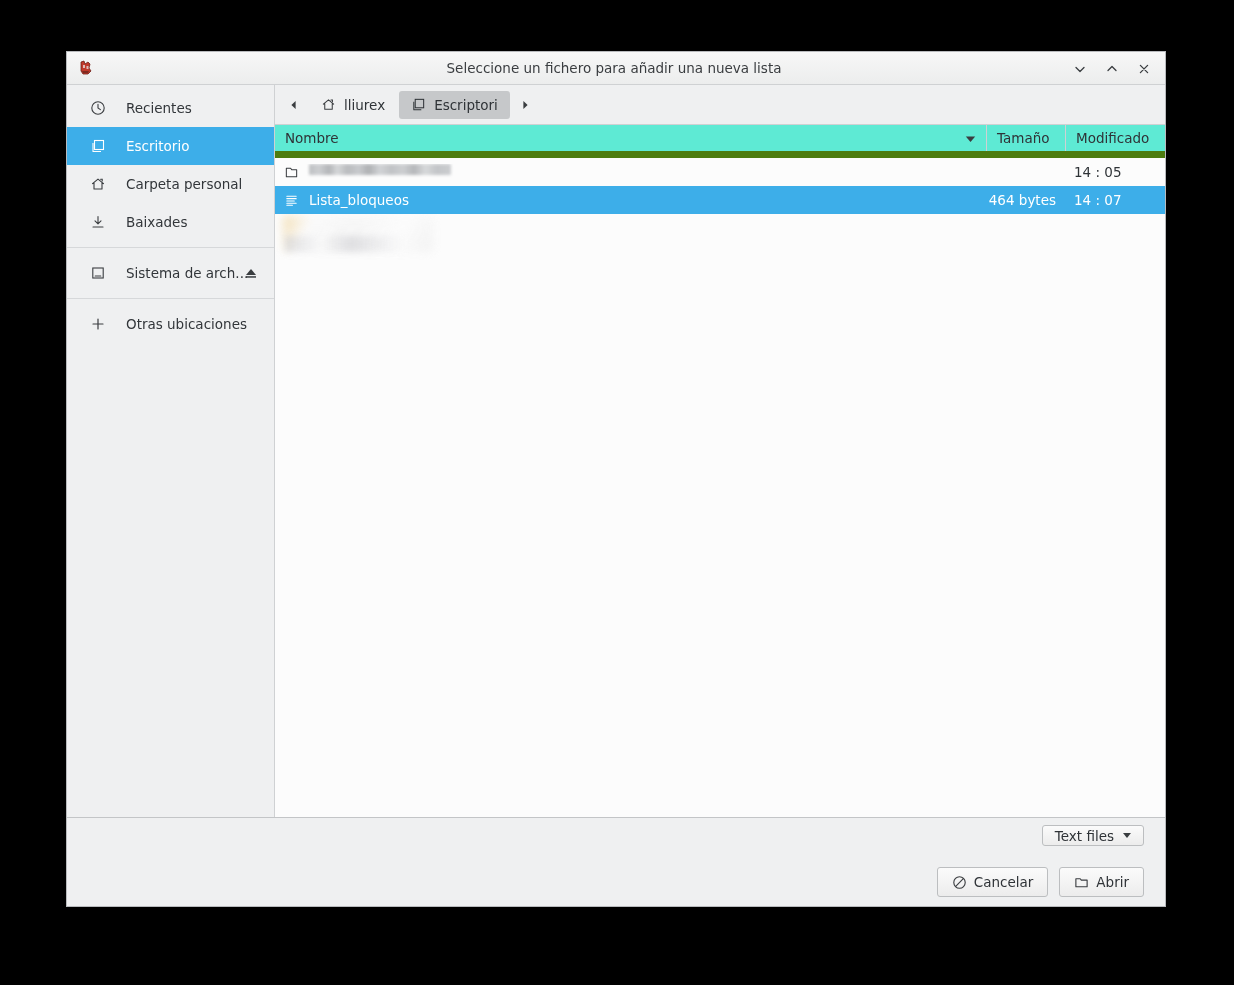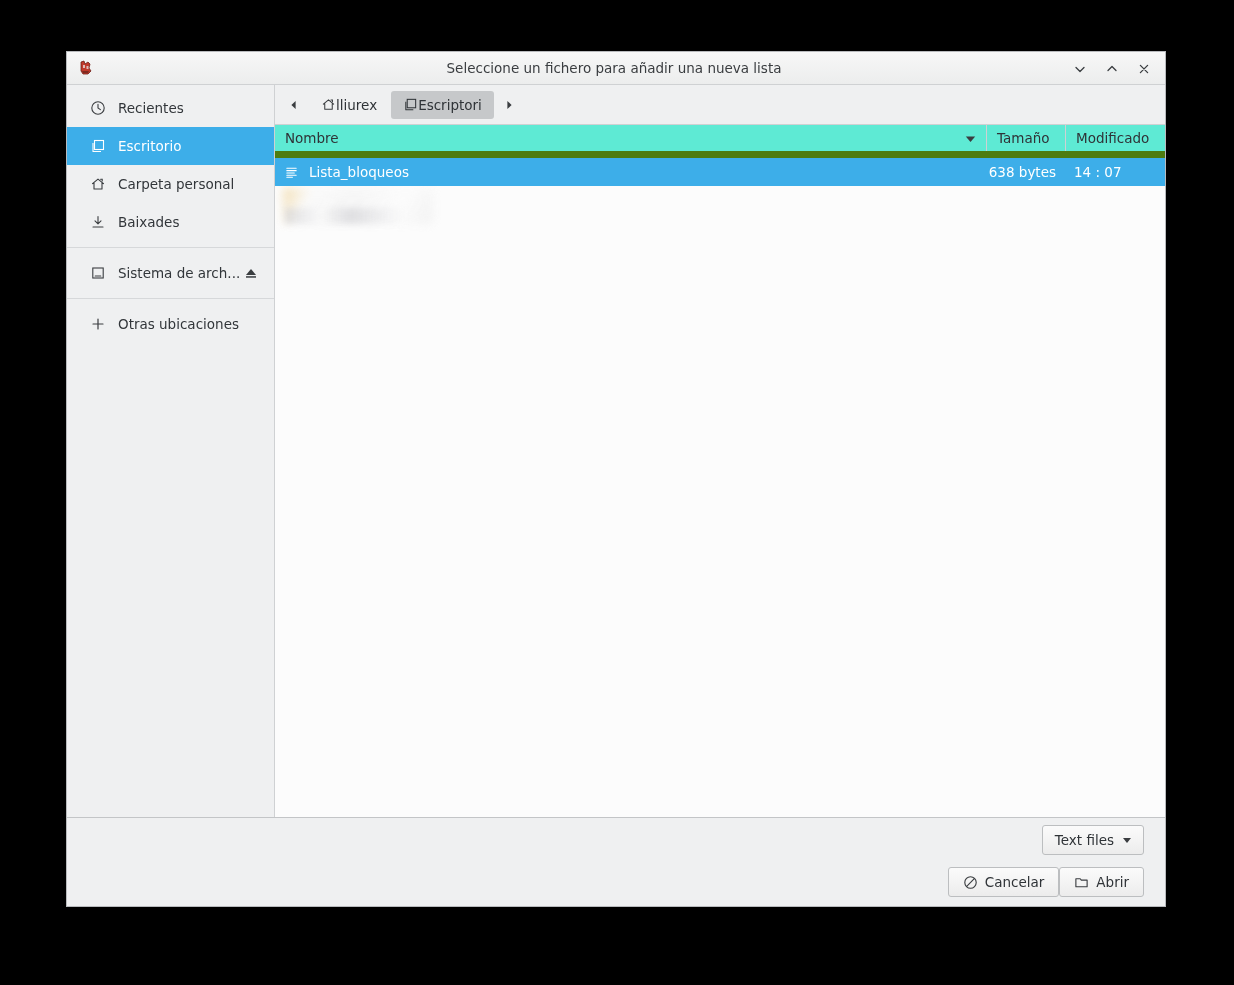--- a/index.html
+++ b/index.html
@@ -92,21 +92,21 @@
     flex-direction: column;
   }
   .side-item {
     height: 38px;
     display: flex;
     align-items: center;
     padding-left: 23px;
     box-sizing: border-box;
     font-size: 13.5px;
     color: #32363a;
-    gap: 12px;
+    gap: 20px;
     position: relative;
   }
   .side-item.selected {
     background: #3daee9;
     color: #ffffff;
   }
   .side-icon {
     width: 16px;
     height: 16px;
     flex: 0 0 16px;
@@ -155,21 +155,21 @@
     width: 26px;
     height: 28px;
     display: flex;
     align-items: center;
     justify-content: center;
     flex: 0 0 auto;
   }
   .crumb {
     display: flex;
     align-items: center;
-    gap: 0;
+    gap: 8px;
     height: 28px;
     padding: 0 12px;
     border-radius: 3px;
     font-size: 13.5px;
     color: #2f3337;
     white-space: nowrap;
   }
   .crumb.active {
     background: #c6c8ca;
   }
@@ -308,37 +308,37 @@
   .filterwrap {
     position: absolute;
     right: 21px;
     top: 7px;
   }
   .btn {
     display: inline-flex;
     align-items: center;
     justify-content: center;
     gap: 7px;
-    height: 30px;
+    height: 21px;
     padding: 0 12px;
     font-size: 13.5px;
     color: #2f3337;
     background: linear-gradient(to bottom, #fbfbfb 0%, #ececec 100%);
     border: 1px solid #bcbec0;
     border-radius: 3px;
     box-sizing: border-box;
     white-space: nowrap;
   }
   .btn svg { display:block; }
   .actionbtns {
     position: absolute;
     right: 21px;
     bottom: 9px;
     display: flex;
-    gap: 0;
+    gap: 11px;
   }
   .actionbtns .btn { height: 30px; padding: 0 14px; }
   .caret {
     width: 0; height: 0;
     border-left: 4.5px solid transparent;
     border-right: 4.5px solid transparent;
     border-top: 5px solid #3a3d40;
     margin-left: 2px;
   }
 </style>
@@ -495,31 +495,43 @@
         <div class="col size">
           <span>Tamaño</span>
         </div>
         <div class="col mod">
           <span>Modificado</span>
         </div>
       </div>
 
       <div class="filelist">
 
+        <div class="row">
+          <div class="cell-name">
+            <span class="row-icon">
+              <svg width="15" height="15" viewBox="0 0 16 16">
+                  <path d="M2.5 3.5 H7 L8.2 5 H13.5 V12.5 H2.5 Z" fill="none" stroke="#3a3d40" stroke-width="1.1" stroke-linejoin="round"></path>
+                </svg>
+            </span>
+            <span class="redacted" style="width:142px"></span>
+          </div>
+          <div class="cell-size"></div>
+          <div class="cell-mod">14 : 05</div>
+        </div>
 
         <div class="row selected">
           <div class="cell-name">
             <span class="row-icon">
               <svg width="15" height="15" viewBox="0 0 16 16">
                   <path d="M3 3.5 H13 M3 6 H13 M3 8.5 H11 M3 11 H13 M3 13 H9" fill="none" stroke="#ffffff" stroke-width="1.1" stroke-linecap="round"></path>
                 </svg>
             </span>
             <span>Lista_bloqueos</span>
           </div>
-          <div class="cell-size">638 bytes</div>
+          <div class="cell-size">464 bytes</div>
           <div class="cell-mod">14 : 07</div>
         </div>
 
         <div class="row ghost-row">
           <span class="ghost-blob"></span>
           <span class="ghost-blob2"></span>
         </div>
 
       </div>
 

